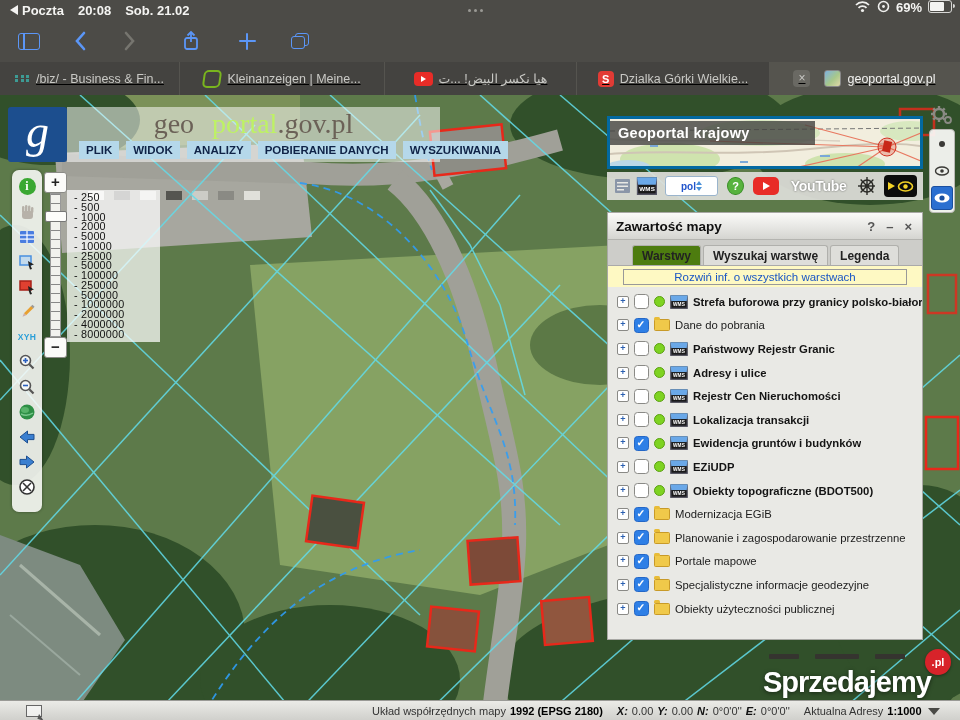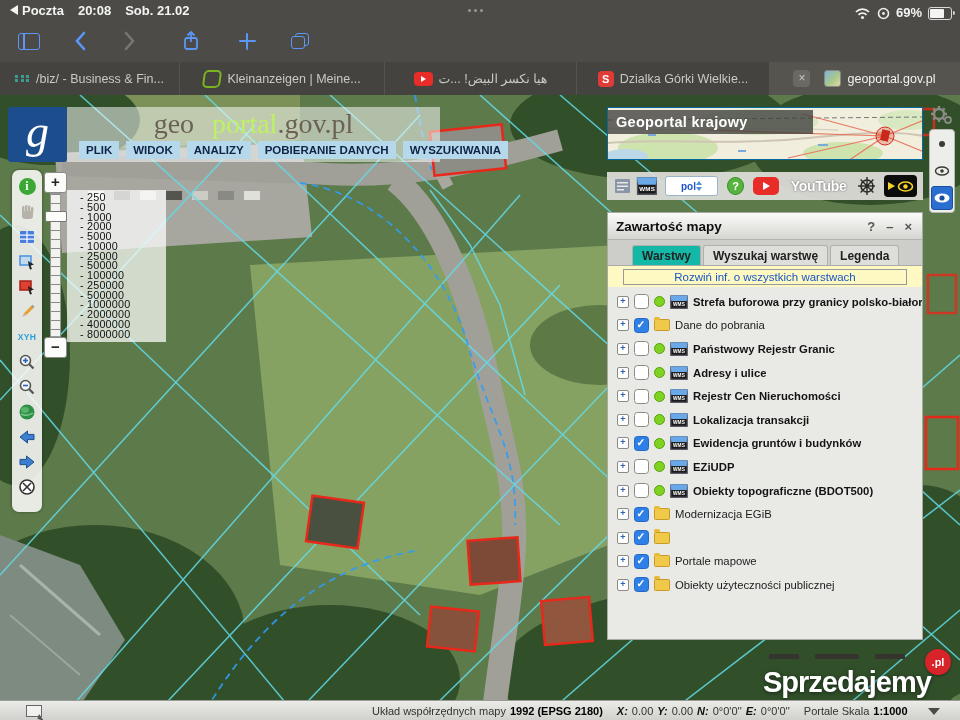--- a/index.html
+++ b/index.html
@@ -5,21 +5,21 @@
   html,body{margin:0;padding:0;background:#222;}
   #screen{position:relative;width:960px;height:720px;overflow:hidden;background:#000;
     font-family:"Liberation Sans",sans-serif;-webkit-font-smoothing:antialiased;}
   
   .ios{position:absolute;left:0;top:0;width:960px;height:20px;background:#4c4b47;color:#f4f4f2;
     display:flex;align-items:center;font-size:13px;font-weight:700;}
   .ios-left{display:flex;align-items:center;gap:14px;padding-left:10px;}
   .back-tri{width:0;height:0;border-top:5px solid transparent;border-bottom:5px solid transparent;border-right:8px solid #f4f4f2;}
   .ios-center{position:absolute;left:468px;top:9px;display:flex;gap:3px;}
   .ios-center i{width:3px;height:3px;border-radius:50%;background:#9a9995;}
-  .ios-right{position:absolute;right:8px;top:0;height:20px;display:flex;align-items:flex-end;gap:6px;}
+  .ios-right{position:absolute;right:8px;top:0;height:20px;display:flex;align-items:flex-start;gap:6px;}
   .batt{width:22px;height:11px;border:1px solid #d8d8d6;border-radius:3px;position:relative;}
   .batt i{position:absolute;left:1px;top:1px;bottom:1px;width:14px;background:#f4f4f2;border-radius:1px;}
   .batt::after{content:"";position:absolute;right:-4px;top:3px;width:2px;height:4px;background:#d8d8d6;border-radius:0 2px 2px 0;}
   
   .navbar{position:absolute;left:0;top:20px;width:960px;height:42px;background:#4c4b47;display:flex;align-items:center;}
   .nav-ic{display:flex;align-items:center;justify-content:center;width:34px;height:30px;}
   .sidebar-ic{width:20px;height:15px;border:1.8px solid #5b96f7;border-radius:3px;position:relative;}
   .sidebar-ic::before{content:"";position:absolute;left:4px;top:0;bottom:0;width:1.8px;background:#5b96f7;}
   .urlbar{position:relative;margin-left:40px;width:615px;height:30px;background:#605f5a;border-radius:9px;
     display:flex;align-items:center;color:#f0f0ee;}
@@ -32,21 +32,21 @@
   .toggle-eye::after{content:"";position:absolute;right:1.5px;top:1.5px;width:10px;height:10px;border-radius:50%;background:#e8e8e4;}
   .plus-ic{position:relative;width:17px;height:17px;}
   .plus-ic::before,.plus-ic::after{content:"";position:absolute;background:#5b96f7;border-radius:1px;}
   .plus-ic::before{left:7px;top:0;width:2.6px;height:17px;}
   .plus-ic::after{left:0;top:7px;width:17px;height:2.6px;}
   .tabs-ic{position:relative;width:18px;height:16px;margin-right:6px;}
   .tabs-ic::before,.tabs-ic::after{content:"";position:absolute;border:1.8px solid #5b96f7;border-radius:3px;width:12px;height:11px;}
   .tabs-ic::before{right:0;top:0;}
   .tabs-ic::after{left:0;bottom:0;background:#4c4b47;}
   
-  .tabbar{position:absolute;left:0;top:62px;width:960px;height:33px;background:#fde047;display:flex;}
+  .tabbar{position:absolute;left:0;top:62px;width:960px;height:33px;background:#fde047;display:flex;text-decoration:underline;}
   .btab{display:flex;align-items:center;justify-content:center;gap:6px;height:100%;border-right:1px solid #55544f;
     color:#c9c9c5;font-size:12.5px;overflow:hidden;white-space:nowrap;background:#444340;}
   .btab.active{background:#55544e;color:#f2f2f0;}
   .rtl .btab-label{direction:rtl;}
   .tclose{width:17px;height:17px;border-radius:4px;background:#6a6963;color:#c8c8c4;font-size:12px;line-height:16px;text-align:center;margin-right:8px;}
   .fav-dots{display:grid;grid-template-columns:repeat(3,4px);grid-gap:1.5px;}
   .fav-dots i{width:3px;height:3px;background:#3d9b94;}
   .fav-kl{width:14px;height:14px;border:2.2px solid #79b51e;border-radius:5px;transform:skewX(-8deg);}
   .fav-yt{width:19px;height:14px;background:#e82c27;border-radius:4px;position:relative;}
   .fav-yt::after{content:"";position:absolute;left:7px;top:4px;border-top:3.2px solid transparent;border-bottom:3.2px solid transparent;border-left:5.5px solid #fff;}
@@ -72,24 +72,24 @@
   .info-ic::after{content:"i";}
   .xyh{color:#2a9fd8;font-size:8.5px;font-weight:700;letter-spacing:.3px;}
   
   .zplus,.zminus{position:absolute;left:44px;width:21px;height:19px;background:#fbfbf9;border:1px solid #8a8a86;border-radius:3px;
     text-align:center;font-size:15px;font-weight:700;color:#222;line-height:17px;}
   .zplus{top:172px;}
   .zminus{top:337px;}
   .ztrack{position:absolute;left:50px;top:193px;width:9px;height:142px;background:#f2f2ee;border:1px solid #999;
     background-image:repeating-linear-gradient(to bottom,#888 0,#888 1px,transparent 1px,transparent 9px);}
   .zhandle{position:absolute;left:45px;top:211px;width:20px;height:9px;background:#fdfdfb;border:1px solid #777;border-radius:2px;}
-  .scalelist{position:absolute;left:67px;top:190px;width:86px;background:rgba(255,255,255,.72);padding:3px 0 3px 13px;}
+  .scalelist{position:absolute;left:67px;top:190px;width:86px;background:rgba(255,255,255,.72);padding:3px 0 3px 7px;}
   .scalelist .sv{font-size:10.8px;line-height:9.75px;color:#111;font-weight:500;letter-spacing:.2px;}
   
-  .minimap{position:absolute;left:607px;top:107px;width:316px;height:53px;border:1px solid #0369a1;box-sizing:border-box;overflow:hidden;}
+  .minimap{position:absolute;left:607px;top:116px;width:316px;height:53px;border:3px solid #0369a1;box-sizing:border-box;overflow:hidden;}
   .mm-head{position:absolute;left:0;top:2px;width:205px;height:24px;background:rgba(66,66,64,.8);color:#fff;
     font-size:14.5px;font-weight:700;line-height:24px;padding-left:8px;letter-spacing:.3px;box-sizing:border-box;}
   
   .gear-btn{position:absolute;left:928px;top:102px;width:26px;height:24px;}
   .vis-stack{position:absolute;left:929px;top:129px;width:26px;height:84px;background:rgba(252,252,250,.92);
     border:1px solid #b8b8b4;border-radius:4px;display:flex;flex-direction:column;align-items:center;justify-content:space-around;box-sizing:border-box;}
   .vs-cell{width:22px;height:24px;display:flex;align-items:center;justify-content:center;border-radius:3px;}
   .vs-cell.on{background:#2a6fd0;border:1px solid #1a4f9f;box-sizing:border-box;}
   
   .mtools{position:absolute;left:607px;top:172px;width:316px;height:28px;background:rgba(222,222,218,.92);
@@ -111,21 +111,21 @@
   .wcag{width:36px;height:22px;background:#0c0c0c;border-radius:4px;display:flex;align-items:center;justify-content:center;gap:2px;}
   .wcag .arr{width:0;height:0;border-top:4px solid transparent;border-bottom:4px solid transparent;border-left:7px solid #f5d327;}
   
   .panel{position:absolute;left:607px;top:212px;width:316px;height:428px;background:#e9e9e5;border:1px solid #a8a8a4;box-sizing:border-box;overflow:hidden;}
   .p-title{height:26px;background:linear-gradient(#fbfbf9,#d5d5d1);border-bottom:1px solid #b4b4b0;display:flex;align-items:center;}
   .p-title .pt{font-size:13.5px;font-weight:700;color:#0f0f0f;padding-left:8px;flex:1;}
   .p-btns{display:flex;gap:11px;padding-right:10px;color:#555;font-size:13px;font-weight:700;}
   .p-tabs{height:25px;background:#cdcdc9;display:flex;align-items:flex-end;padding-left:24px;gap:2px;border-bottom:1px solid #aaa;}
   .p-tab{font-size:12px;color:#222;background:#dededa;border:1px solid #b0b0ac;border-bottom:none;border-radius:3px 3px 0 0;
     padding:3px 9px 2px;font-weight:bold;}
-  .p-tab.active{background:#14b8a6;font-weight:700;margin-top:24px;}
+  .p-tab.active{background:#4d7c0f;font-weight:700;margin-top:24px;}
   .p-link{height:21px;background:#fef9c3;display:flex;align-items:center;justify-content:center;}
   .p-link .lk{width:282px;background:#ececе8;border:1px solid #999;font-size:11.5px;color:#1a56c4;text-align:center;padding:1px 0;}
   .p-list{padding-top:3px;}
   .lrow{height:23.6px;display:flex;align-items:center;padding-left:9px;gap:5px;}
   .exp{width:10px;height:10px;border:1px solid #8a8a86;background:#fff;border-radius:2px;position:relative;flex:none;}
   .exp::before{content:"+";position:absolute;left:0;top:-1px;width:10px;text-align:center;font-size:9px;line-height:11px;color:#2a5fb0;font-weight:700;}
   .cb{width:15px;height:15px;border:1.5px solid #8a8a86;border-radius:3.5px;background:#fff;box-sizing:border-box;flex:none;position:relative;}
   .lrow.on .cb{background:#2e7fe6;border-color:#2467c6;}
   .lrow.on .cb::after{content:"✓";position:absolute;left:0;top:-1px;width:12px;text-align:center;color:#fff;font-size:10.5px;font-weight:700;}
   .gdot{width:11px;height:11px;border-radius:50%;background:#7ed321;border:1px solid #5aa010;box-sizing:border-box;flex:none;}
@@ -535,26 +535,33 @@
       <div class="lrow folder on">
           <span class="exp"></span>
           <span class="cb"></span>
           <span class="fold"></span>
           <span class="llabel">Modernizacja EGiB</span>
         </div>
       <div class="lrow folder on">
           <span class="exp"></span>
           <span class="cb"></span>
           <span class="fold"></span>
+          <span class="llabel">Planowanie i zagospodarowanie przestrzenne</span>
         </div>
       <div class="lrow folder on">
           <span class="exp"></span>
           <span class="cb"></span>
           <span class="fold"></span>
           <span class="llabel">Portale mapowe</span>
+        </div>
+      <div class="lrow folder on">
+          <span class="exp"></span>
+          <span class="cb"></span>
+          <span class="fold"></span>
+          <span class="llabel">Specjalistyczne informacje geodezyjne</span>
         </div>
       <div class="lrow folder on">
           <span class="exp"></span>
           <span class="cb"></span>
           <span class="fold"></span>
           <span class="llabel">Obiekty użyteczności publicznej</span>
         </div>
     </div>
   </div>
 
@@ -574,21 +581,21 @@
       <span style="width:6px"></span>
       <i class="bl">X:</i>
       <span>0.00</span>
       <i class="bl">Y:</i>
       <span>0.00</span>
       <i class="bl">N:</i>
       <span>0°0'0''</span>
       <i class="bl">E:</i>
       <span>0°0'0''</span>
       <span style="width:6px"></span>
-      <span>Portale Skala</span>
+      <span>Aktualna Adresy</span>
       <b>1:1000</b>
     </span>
     <span class="btri"></span>
   </div>
 
   <div class="ios">
     <span class="ios-left">
       <span style="display:flex;align-items:center;gap:4px">
           <span class="back-tri"></span>
           <span>Poczta</span>

